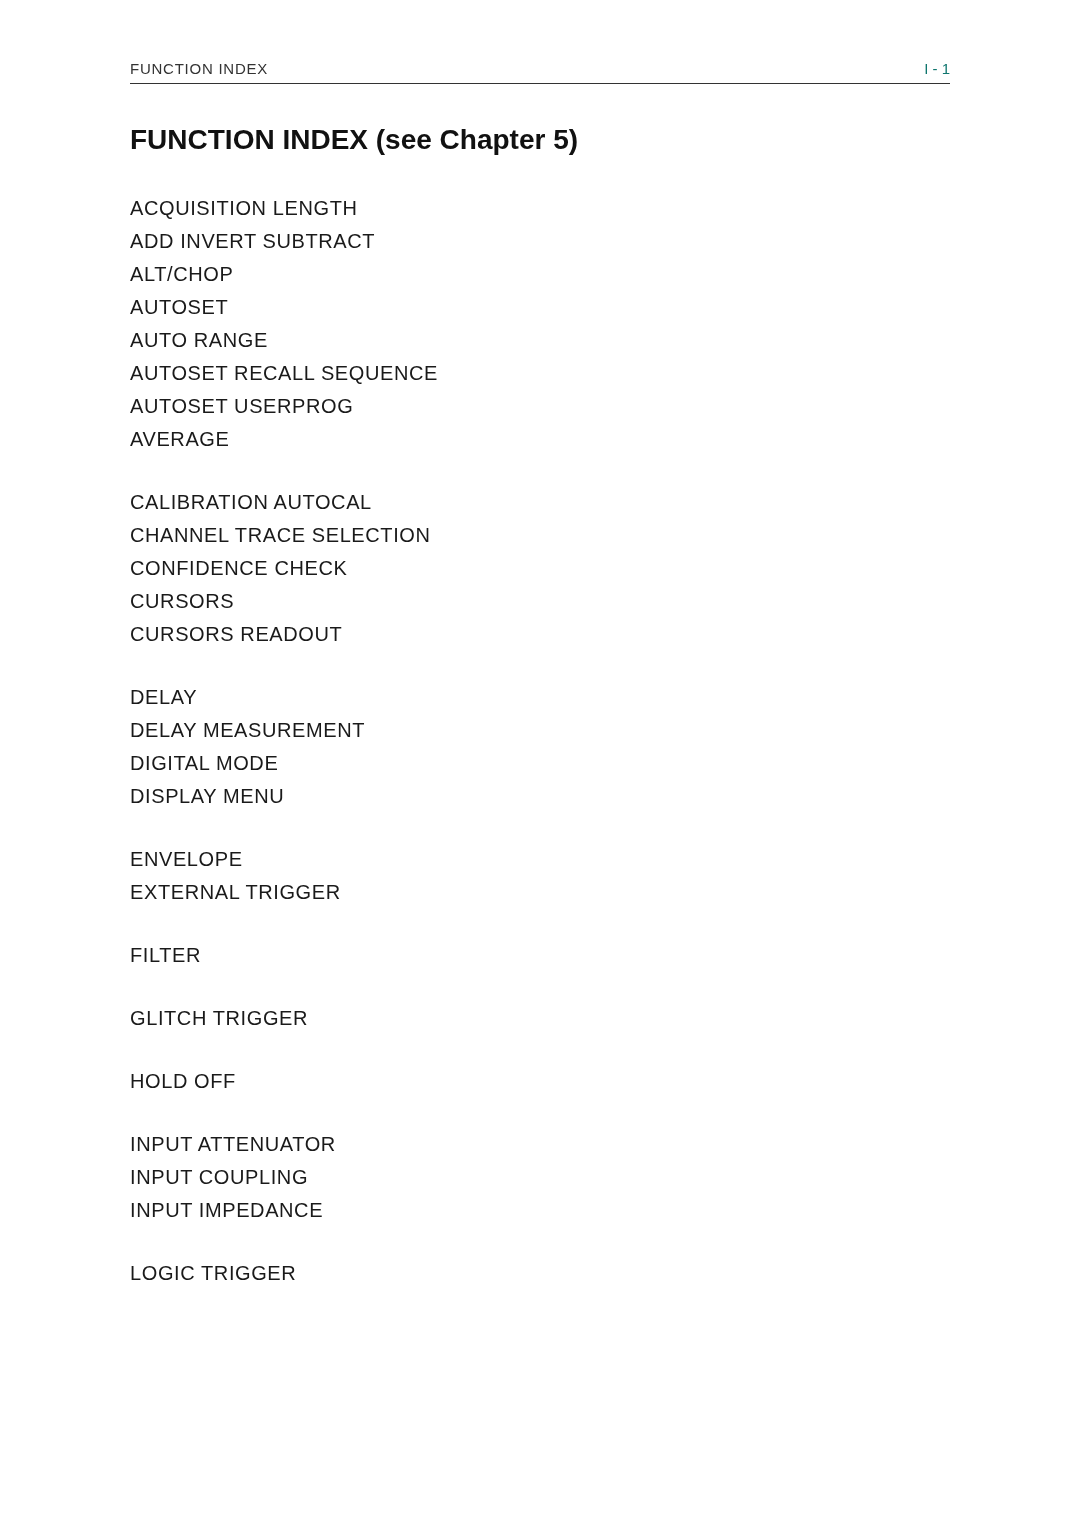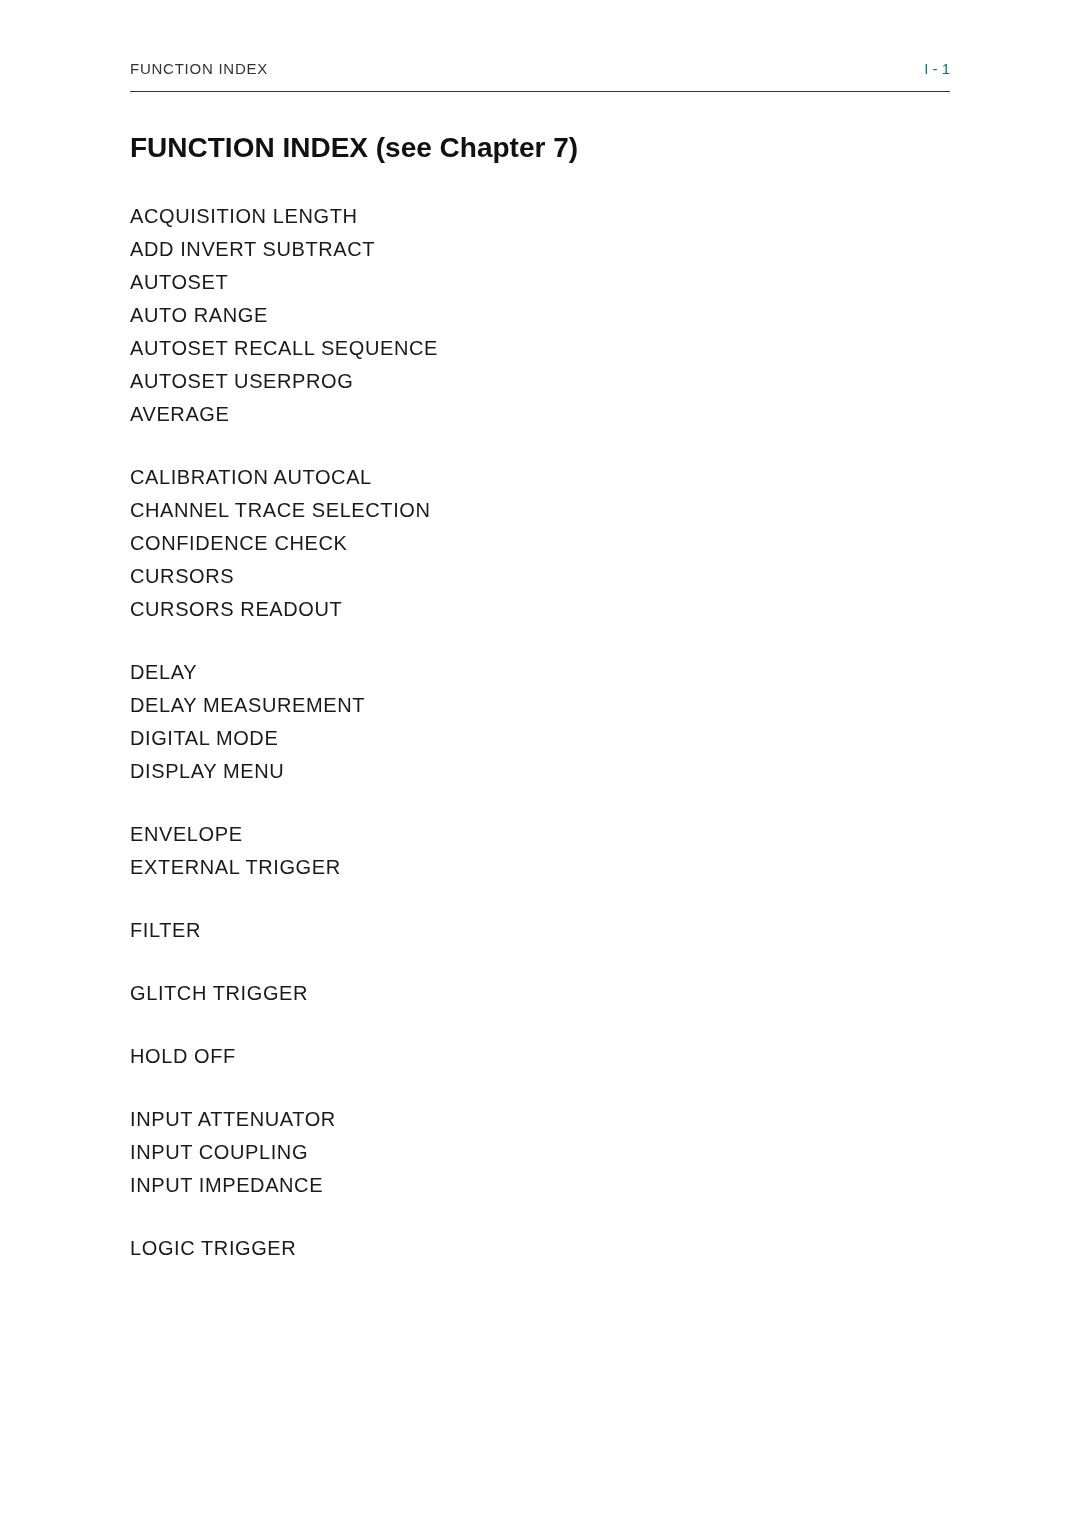--- a/index.html
+++ b/index.html
@@ -15,21 +15,21 @@
       min-height: 1529px;
       padding: 60px 130px 80px 130px;
       color: #1a1a1a;
     }
 
     .header-line {
       display: flex;
       justify-content: space-between;
       align-items: flex-end;
       border-bottom: 1.5px solid #333;
-      padding-bottom: 14px;
+      padding-bottom: 6px;
       margin-bottom: 40px;
     }
 
     .header-label {
       font-size: 15px;
       letter-spacing: 0.05em;
       color: #333;
       text-transform: uppercase;
     }
 
@@ -59,26 +59,27 @@
     }
   </style>
 </head>
 <body>
 
 <div class="header-line">
   <span class="header-label">FUNCTION INDEX</span>
   <span class="header-page">I - 1</span>
 </div>
 
-<h1 class="page-title">FUNCTION INDEX (see Chapter 7)</h1>
+<h1 class="page-title">FUNCTION INDEX (see Chapter 5)</h1>
 
 <div id="sections-container">
 <div class="index-section">
       <p class="index-entry">ACQUISITION LENGTH</p>
       <p class="index-entry">ADD INVERT SUBTRACT</p>
+      <p class="index-entry">ALT/CHOP</p>
       <p class="index-entry">AUTOSET</p>
       <p class="index-entry">AUTO RANGE</p>
       <p class="index-entry">AUTOSET RECALL SEQUENCE</p>
       <p class="index-entry">AUTOSET USERPROG</p>
       <p class="index-entry">AVERAGE</p>
     </div>
     <div class="index-section">
       <p class="index-entry">CALIBRATION AUTOCAL</p>
       <p class="index-entry">CHANNEL TRACE SELECTION</p>
       <p class="index-entry">CONFIDENCE CHECK</p>

